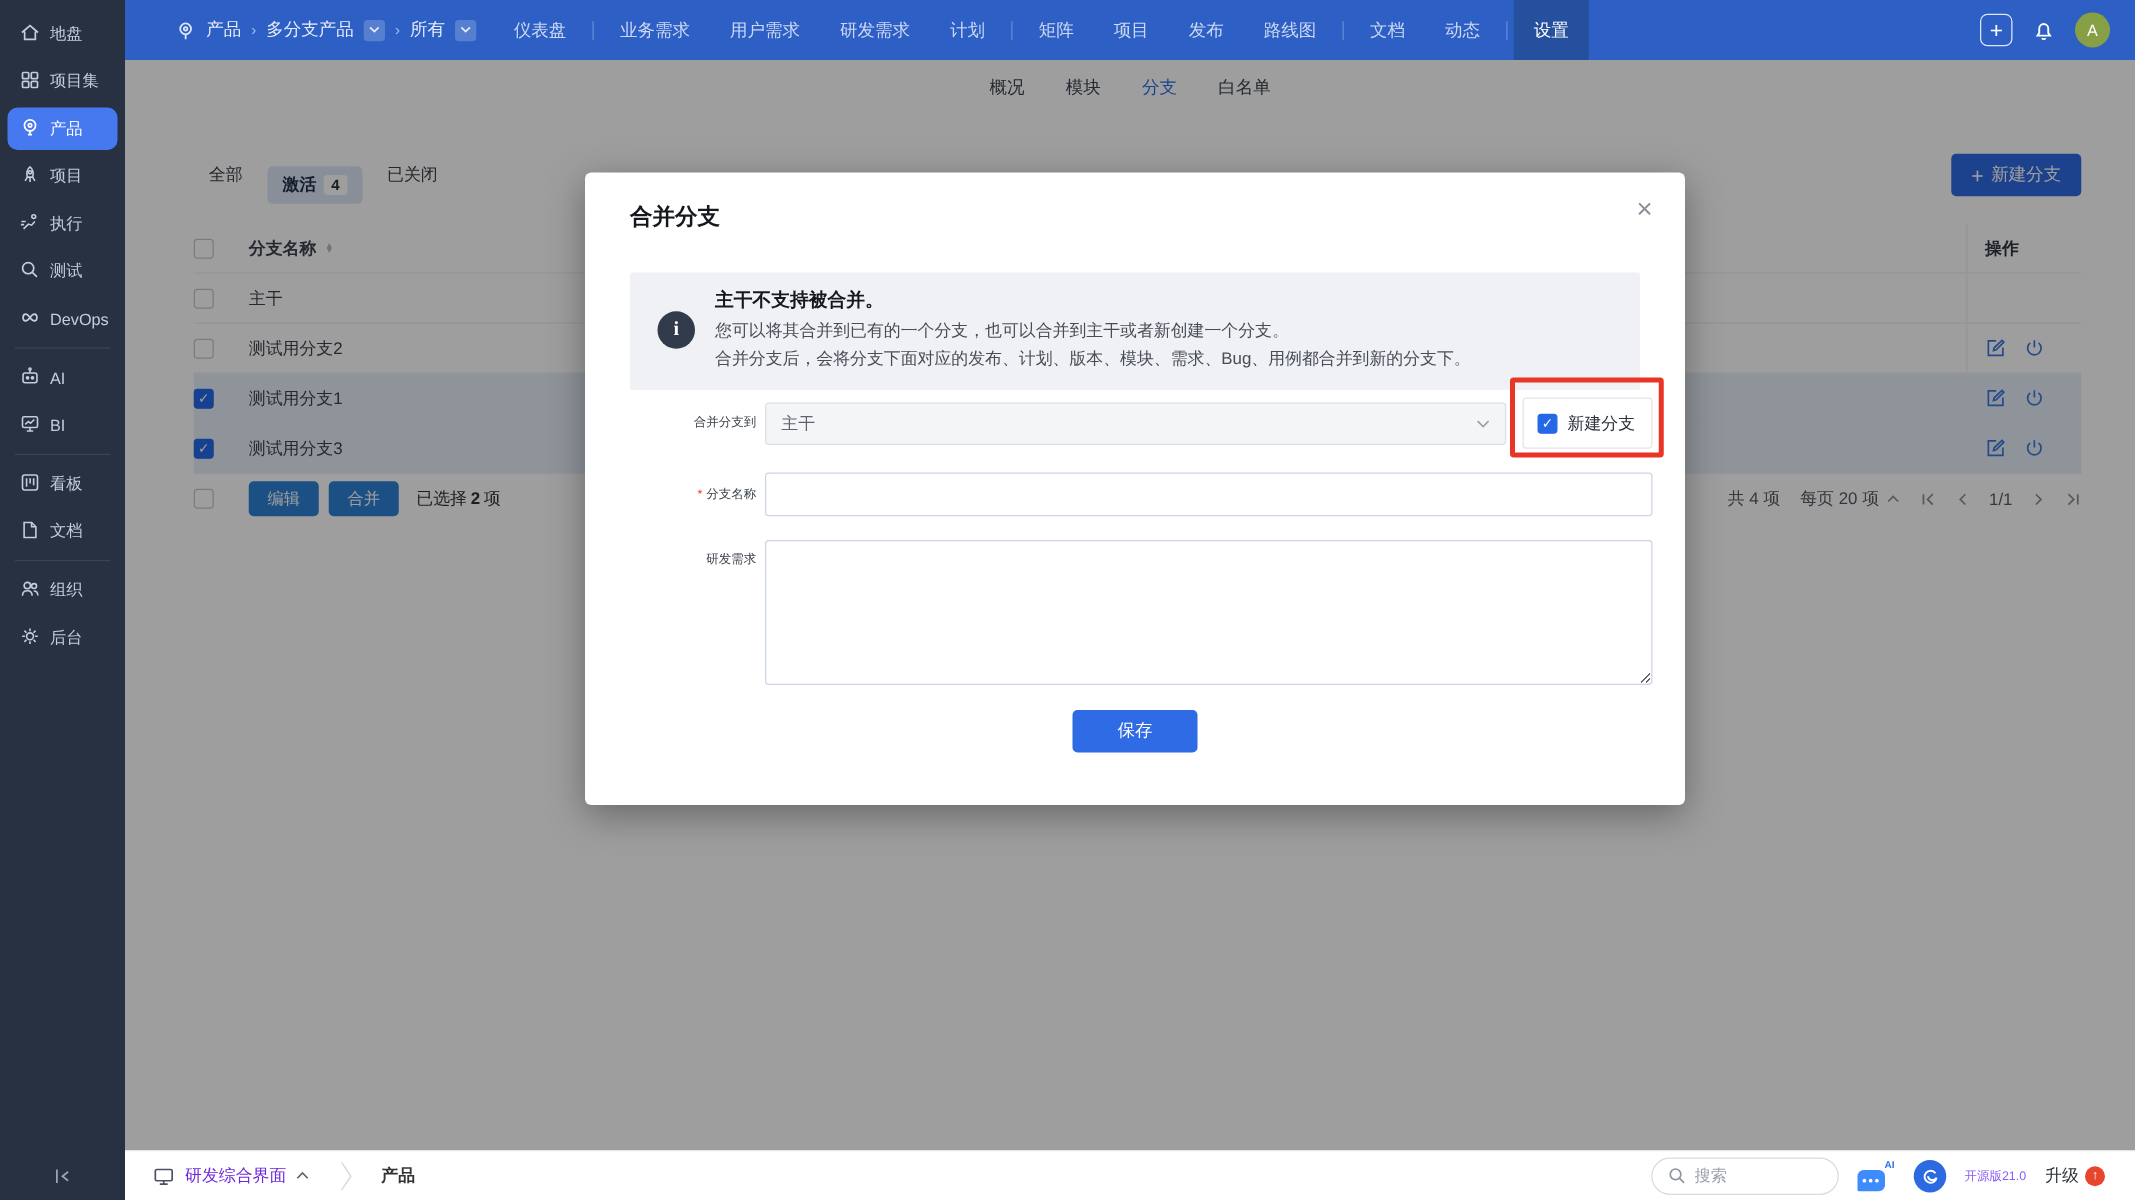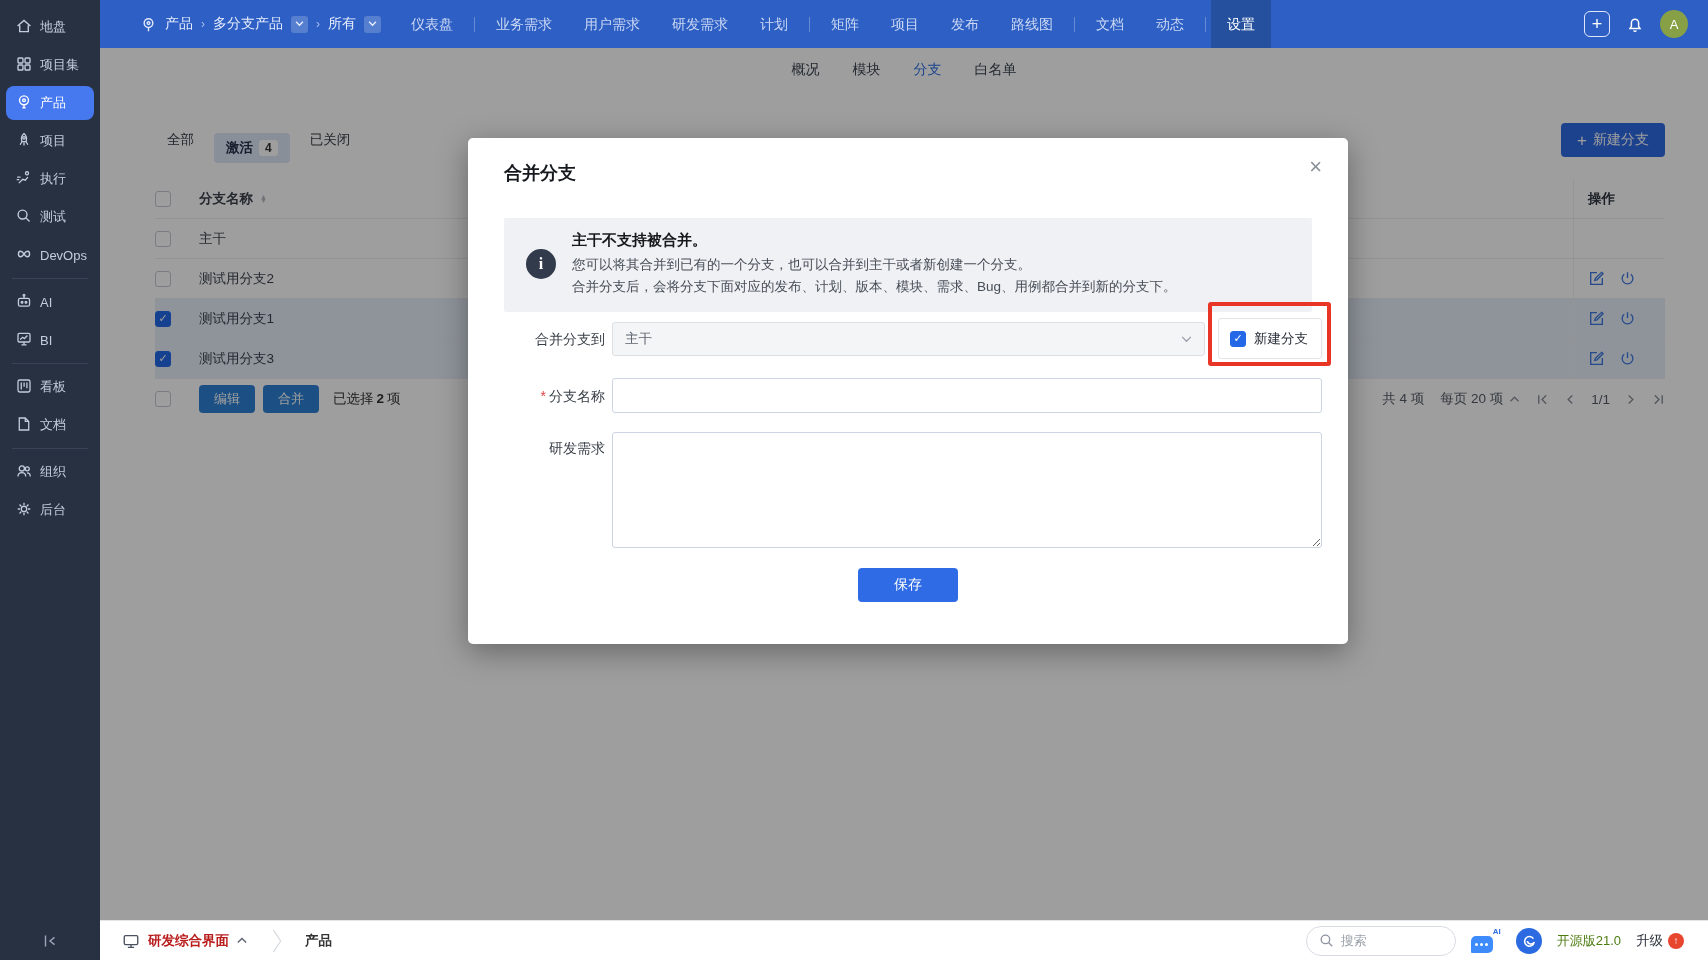--- a/index.html
+++ b/index.html
@@ -75,55 +75,55 @@
   .modal { position:absolute; left:468px; top:138px; width:880px; height:506px; background:#fff; border-radius:5px;
            box-shadow:0 8px 30px rgba(0,0,0,.35); z-index:30; }
   .modal-title { position:absolute; left:36px; top:23px; font-size:18px; font-weight:bold; color:#15181d; }
   .modal-close { position:absolute; right:26px; top:16px; font-size:22px; color:#8a8f98; cursor:pointer; }
   .alert { position:absolute; left:36px; right:36px; top:80px; background:#eff1f4; border-radius:2px;
            display:flex; align-items:center; gap:16px; padding:13px 22px 15px 22px; }
   .alert-icon { flex:0 0 auto; width:30px; height:30px; border-radius:50%; background:#313b4c; color:#fff;
                 display:flex; align-items:center; justify-content:center; font-weight:bold; font-size:16px; font-family:"Liberation Serif",serif; }
   .alert-title { font-size:15px; font-weight:bold; color:#15181d; margin-bottom:4px; }
   .alert-line { font-size:13.5px; color:#474d57; line-height:1.6; }
-  .frow-label { position:absolute; left:0; width:137px; text-align:right; color:#3a4049; font-size:14px; }
+  .frow-label { position:absolute; left:0; width:137px; text-align:right; color:#3a4049; font-size:10px; }
   .req { color:#e84040; margin-right:3px; }
   .msel { position:absolute; left:144px; top:184px; width:593px; height:34px; background:#f4f5f7; border:1px solid #dcdfe4;
           border-radius:3px; display:flex; align-items:center; padding:0 12px; color:#5d6470; cursor:not-allowed; }
   .msel .chev { margin-left:auto; color:#9aa0aa; display:flex; }
   .newb-box { position:absolute; left:750px; top:180px; width:104px; height:41px; background:#fff; border:1px solid #e3e5e9;
               border-radius:3px; display:flex; align-items:center; gap:8px; padding-left:11px; }
   .newb-box .lbl { color:#2b313b; font-size:13.5px; }
   .red-rect { position:absolute; left:740px; top:164px; width:123px; height:64px; border:4px solid #e93525; border-radius:3px;
               z-index:5; pointer-events:none; }
   .minput { position:absolute; left:144px; top:240px; width:710px; height:35px; border:1px solid #ccd5e3; border-radius:3px;
             padding:0 10px; font-size:13.5px; outline:none; }
   .mtextarea { position:absolute; left:144px; top:294px; width:710px; height:116px; border:1px solid #ccd5e3; border-radius:3px;
                padding:8px 10px; font-size:13.5px; outline:none; resize:both; font-family:inherit; }
   .save-btn { position:absolute; left:50%; transform:translateX(-50%); top:430px; width:100px; height:34px; background:#2f6be4;
               color:#fff; border:none; border-radius:4px; font-size:14px; cursor:pointer; }
 
   
   .bottombar { position:absolute; left:100px; right:0; bottom:0; height:40px; background:#fff; border-top:1px solid #e3e5e9;
                display:flex; align-items:center; z-index:40; padding:0 24px 0 22px; color:#333; }
   .bb-left { display:flex; align-items:center; gap:8px; font-size:13.5px; }
-  .bb-view { color:#b91c1c;font-weight:bold; }
+  .bb-view { color:#6d28d9; }
   .bb-context { font-weight:bold; margin-left:14px; }
   .bb-right { margin-left:auto; display:flex; align-items:center; gap:15px; }
   .search-pill { width:150px; height:30px; border:1px solid #d8dce2; border-radius:15px; display:flex; align-items:center;
                  gap:7px; padding:0 12px; }
   .search-pill input { border:none; outline:none; width:95px; font-size:13px; color:#333; background:transparent; }
   .search-pill input::placeholder { color:#9aa0aa; }
   .ai-wrap { position:relative; width:30px; height:24px; }
   .ai-bubble { position:absolute; left:0; bottom:0; width:22px; height:17px; background:#3d8bfd; border-radius:5px 5px 5px 1px;
                display:flex; align-items:center; justify-content:center; gap:2px; }
   .ai-bubble i { width:3px; height:3px; border-radius:50%; background:#fff; }
   .ai-sup { position:absolute; right:0; top:-2px; font-size:8px; font-weight:bold; color:#2e6fe4; font-style:normal; }
   .zt-logo { width:26px; height:26px; border-radius:50%; background:#2b6ae0; display:flex; align-items:center; justify-content:center; }
-  .bb-version { color:#4d7c0f; font-size:13px; }
+  .bb-version { color:#8b5cf6; font-size:10px; }
   .bb-upgrade { color:#2b313b; font-size:13.5px; display:flex; align-items:center; gap:5px; cursor:pointer; }
   .up-badge { width:16px; height:16px; border-radius:50%; background:#e8452f; color:#fff; font-size:10px;
               display:flex; align-items:center; justify-content:center; }
 </style>
 </head>
 <body>
 
 <div class="sidebar">
   <div class="side-item">
     <span><svg width="18" height="18" viewBox="0 0 21 21" fill="none" stroke="#c4cddc" stroke-width="1.6">

